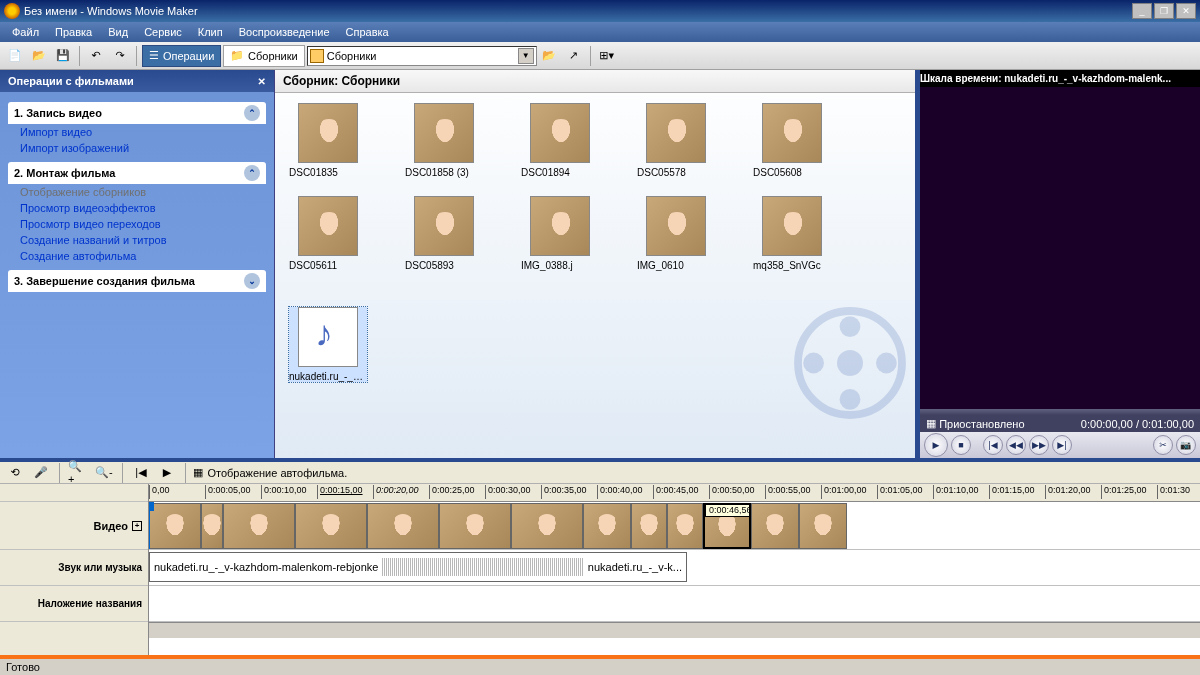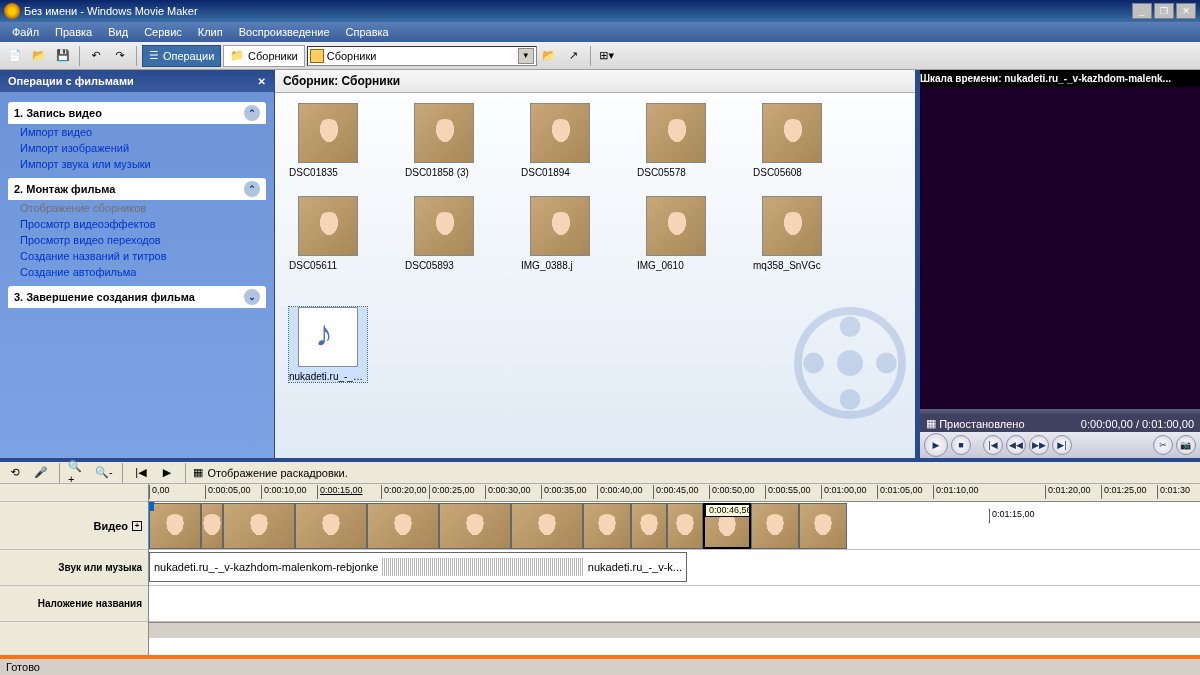--- a/index.html
+++ b/index.html
@@ -130,21 +130,20 @@
       <span>Операции с фильмами</span>
       <span class="close">✕</span>
     </div>
     <div class="tpsection">
       <div class="tpsechdr">
           <span>1. Запись видео</span>
           <span class="expand">⌃</span>
         </div>
       <div class="tplink">Импорт видео</div>
       <div class="tplink">Импорт изображений</div>
-      <div class="tplink">Импорт звука или музыки</div>
       <div class="tpsechdr">
           <span>2. Монтаж фильма</span>
           <span class="expand">⌃</span>
         </div>
       <div class="tplink g">Отображение сборников</div>
       <div class="tplink">Просмотр видеоэффектов</div>
       <div class="tplink">Просмотр видео переходов</div>
       <div class="tplink">Создание названий и титров</div>
       <div class="tplink">Создание автофильма</div>
       <div class="tpsechdr">
@@ -248,50 +247,50 @@
     <div class="tbtn">⟲</div>
     <div class="tbtn">🎤</div>
     <div class="sep"></div>
     <div class="tbtn">🔍+</div>
     <div class="tbtn">🔍-</div>
     <div class="sep"></div>
     <div class="tbtn">|◀</div>
     <div class="tbtn">▶</div>
     <div class="sep"></div>
     <span>▦</span>
-    <span style="cursor:pointer">Отображение раскадровки.</span>
+    <span style="cursor:pointer">Отображение автофильма.</span>
   </div>
   <div class="tlbody">
     <div class="tllabels">
       <div class="tllabel h"></div>
       <div class="tllabel">
           <span>Видео</span>
           <span class="exp">+</span>
         </div>
       <div class="tllabel" style="height:36px">Звук или музыка</div>
       <div class="tllabel" style="height:36px">Наложение названия</div>
     </div>
     <div class="tlcontent">
       <div class="ruler" id="ruler">
           <div class="rtick" style="left: 0px;">0,00</div>
           <div class="rtick" style="left: 56px;">0:00:05,00</div>
           <div class="rtick" style="left: 112px;">0:00:10,00</div>
           <div class="rtick" style="left: 168px; text-decoration: underline;">0:00:15,00</div>
-          <div class="rtick" style="left: 232px;">0:00:20,00</div>
+          <div class="rtick" style="left: 224px; font-style: italic;">0:00:20,00</div>
           <div class="rtick" style="left: 280px;">0:00:25,00</div>
           <div class="rtick" style="left: 336px;">0:00:30,00</div>
           <div class="rtick" style="left: 392px;">0:00:35,00</div>
           <div class="rtick" style="left: 448px;">0:00:40,00</div>
           <div class="rtick" style="left: 504px;">0:00:45,00</div>
           <div class="rtick" style="left: 560px;">0:00:50,00</div>
           <div class="rtick" style="left: 616px;">0:00:55,00</div>
           <div class="rtick" style="left: 672px;">0:01:00,00</div>
           <div class="rtick" style="left: 728px;">0:01:05,00</div>
           <div class="rtick" style="left: 784px;">0:01:10,00</div>
-          <div class="rtick" style="left: 840px; margin-top: 24px;">0:01:15,00</div>
+          <div class="rtick" style="left: 840px;">0:01:15,00</div>
           <div class="rtick" style="left: 896px;">0:01:20,00</div>
           <div class="rtick" style="left: 952px;">0:01:25,00</div>
           <div class="rtick" style="left: 1008px;">0:01:30</div>
         </div>
       <div class="videorow" id="vrow">
         <div class="playhead" style="left:0px"></div>
       <div class="vclip" style="width: 52px;"></div>
           <div class="vclip" style="width: 22px;"></div>
           <div class="vclip" style="width: 72px;"></div>
           <div class="vclip" style="width: 72px;"></div>

